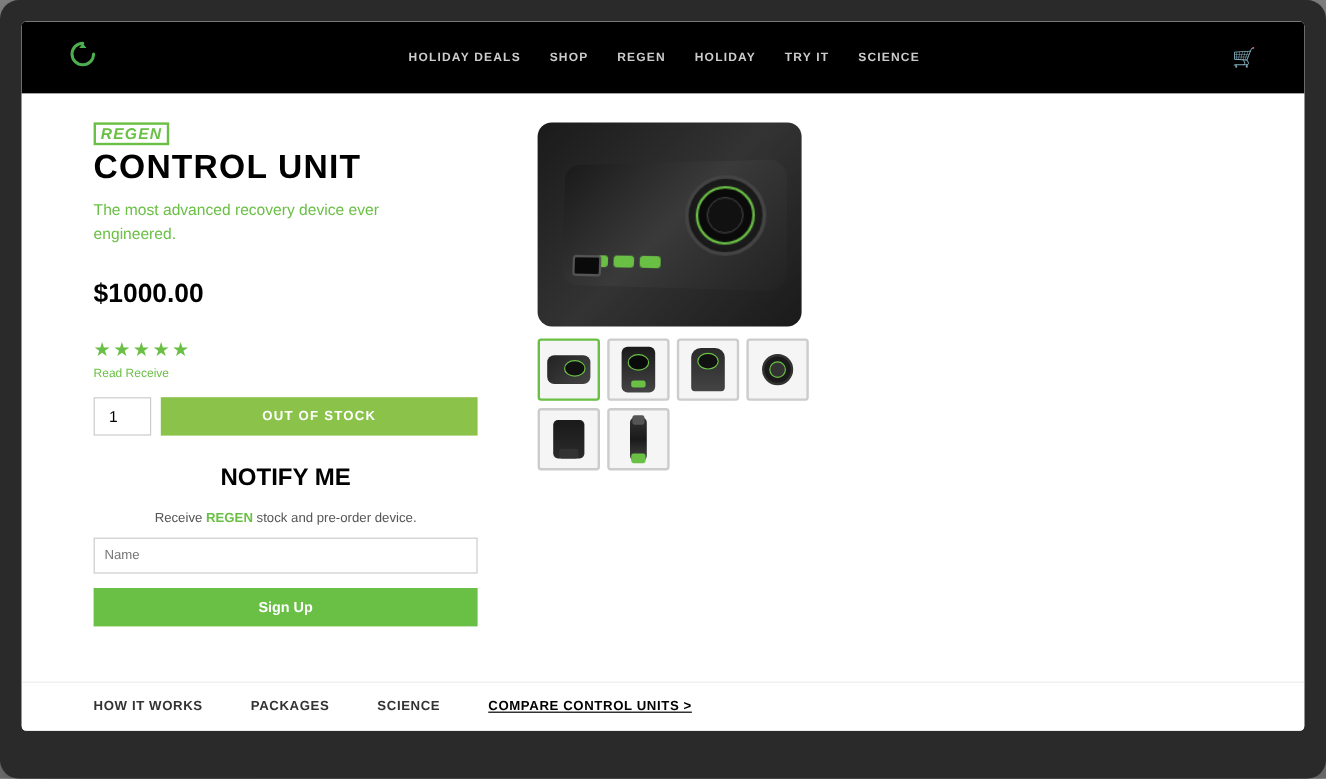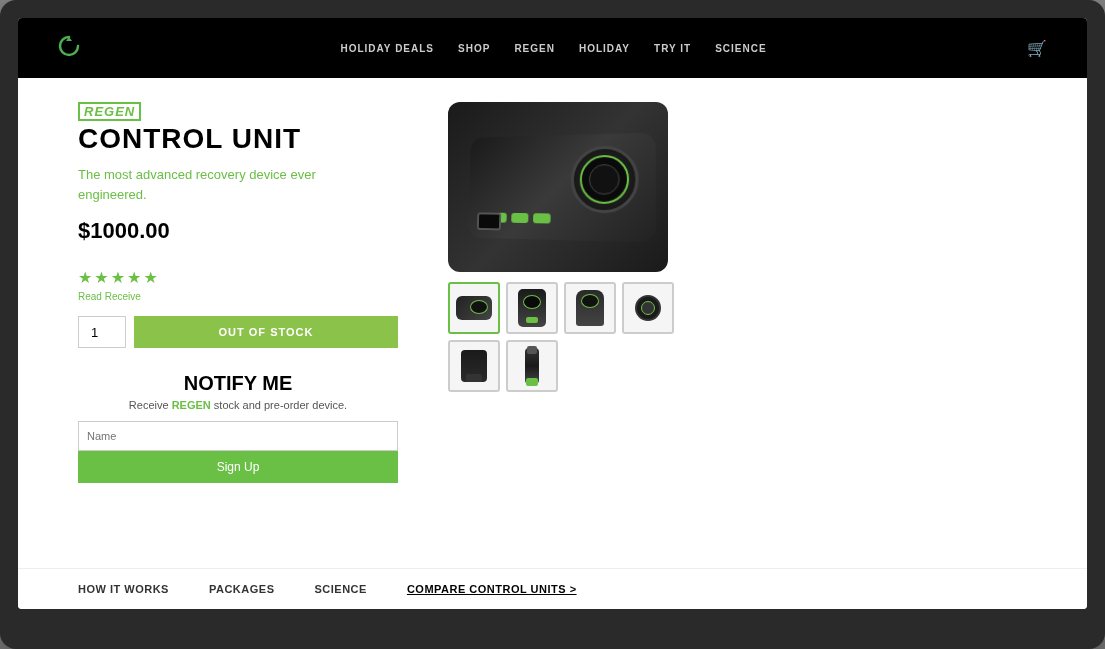--- a/index.html
+++ b/index.html
@@ -108,21 +108,21 @@
       font-weight: 900;
       color: #000;
       letter-spacing: 1px;
       margin-bottom: 10px;
       text-transform: uppercase;
     }
 
     .product-desc {
       font-size: 13px;
       color: #333;
-      margin-bottom: 14px;
+      margin-bottom: 28px;
       line-height: 1.5;
     }
 
     .product-desc span {
       color: #6abf45;
     }
 
     .price {
       font-size: 22px;
       font-weight: bold;
@@ -189,57 +189,57 @@
     .notify-section {
       text-align: center;
       padding-top: 4px;
     }
 
     .notify-title {
       font-size: 20px;
       font-weight: 900;
       color: #000;
       text-transform: uppercase;
-      margin-bottom: 4px;
+      margin-bottom: 16px;
     }
 
     .notify-subtitle {
       font-size: 11px;
       color: #555;
       margin-bottom: 10px;
     }
 
     .notify-subtitle strong {
       color: #6abf45;
     }
 
     .notify-form {
       display: flex;
       gap: 8px;
-      margin-bottom: 0;
+      margin-bottom: 12px;
     }
 
     .notify-input {
       flex: 1;
       height: 30px;
       border: 1px solid #ccc;
       padding: 0 8px;
       font-size: 11px;
       outline: none;
       color: #999;
     }
 
     .signup-btn {
       width: 100%;
       height: 32px;
       background: #6abf45;
       border: none;
       color: #fff;
       font-size: 12px;
-      font-weight: normal;
+      font-weight: bold;
       cursor: pointer;
       text-transform: capitalize;
     }
 
     
     .product-visuals {
       flex: 1;
       display: flex;
       flex-direction: column;
       align-items: flex-start;

